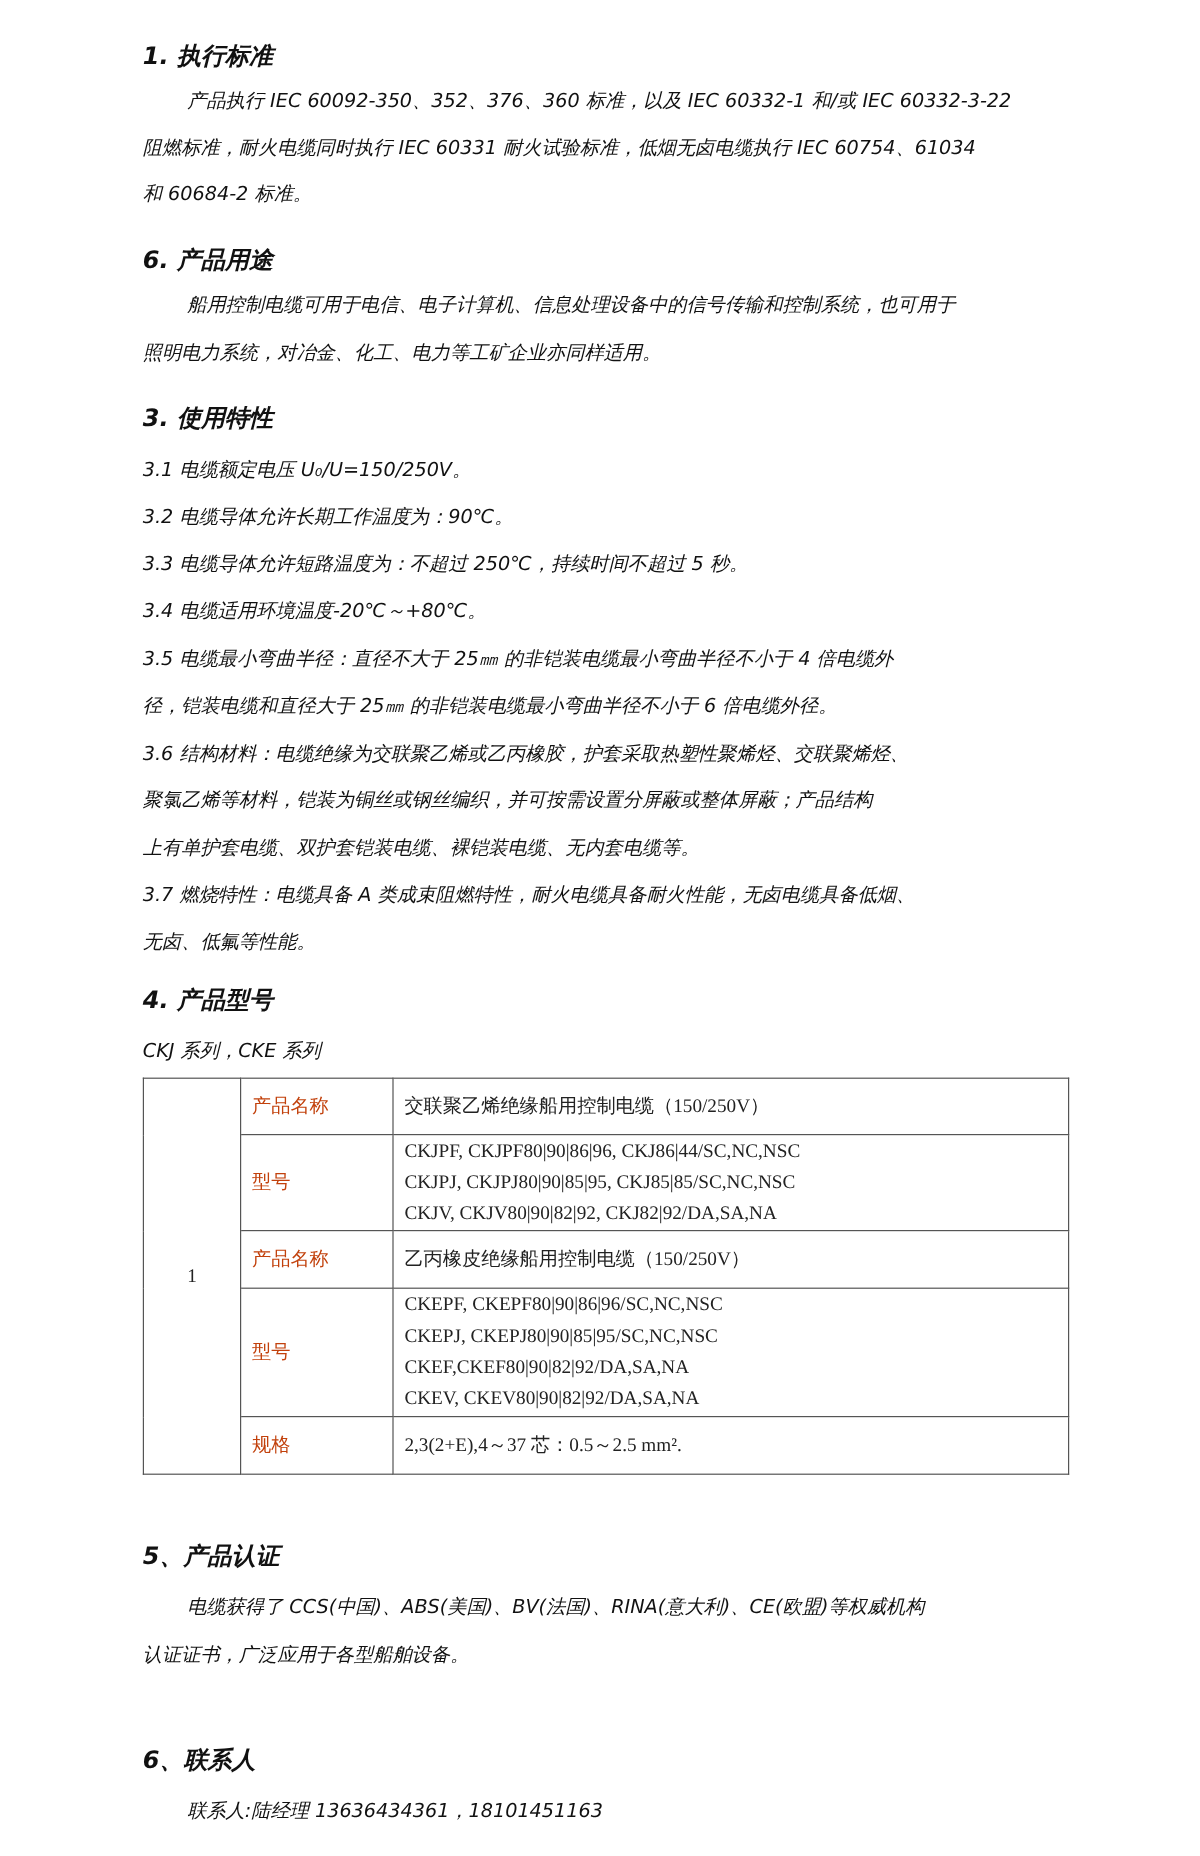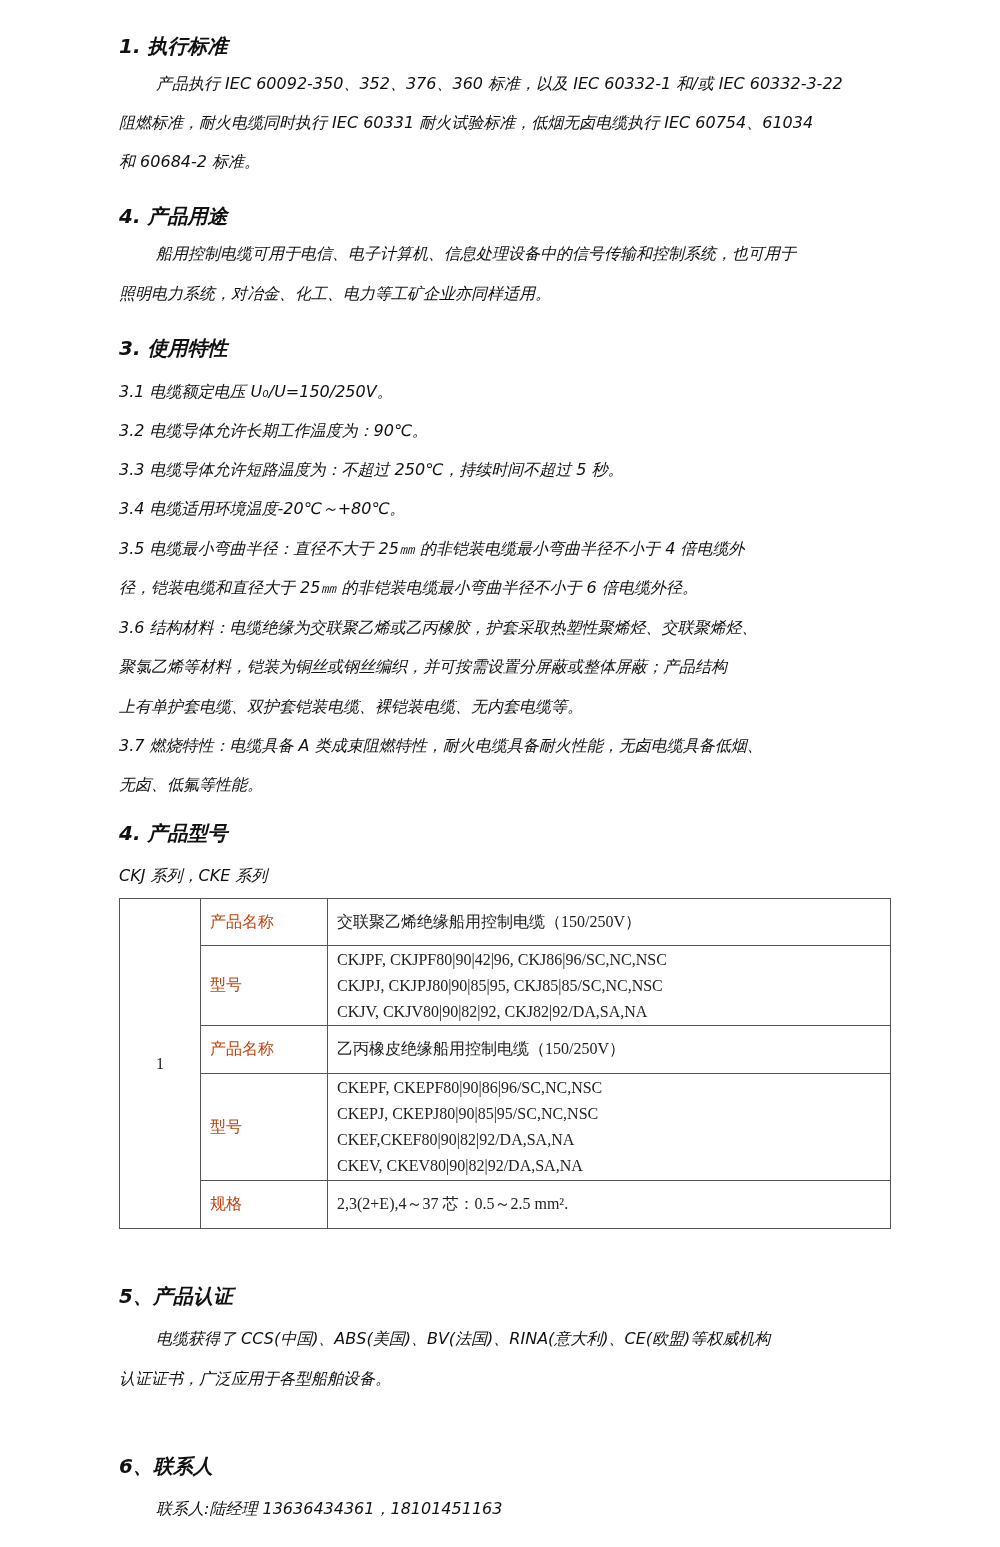--- a/index.html
+++ b/index.html
@@ -15,21 +15,21 @@
   .ln { line-height:26px; }
 </style>
 </head>
 <body>
 
 <div class="abs h" style="top:33px">1. 执行标准</div>
 <div class="abs p ind" style="top:74px">产品执行 IEC 60092-350、352、376、360 标准，以及 IEC 60332-1 和/或 IEC 60332-3-22</div>
 <div class="abs p" style="top:113px">阻燃标准，耐火电缆同时执行 IEC 60331 耐火试验标准，低烟无卤电缆执行 IEC 60754、61034</div>
 <div class="abs p" style="top:152px">和 60684-2 标准。</div>
 
-<div class="abs h" style="top:203px">4. 产品用途</div>
+<div class="abs h" style="top:203px">6. 产品用途</div>
 <div class="abs p ind" style="top:244px">船用控制电缆可用于电信、电子计算机、信息处理设备中的信号传输和控制系统，也可用于</div>
 <div class="abs p" style="top:284px">照明电力系统，对冶金、化工、电力等工矿企业亦同样适用。</div>
 
 <div class="abs h" style="top:335px">3. 使用特性</div>
 <div class="abs p" style="top:382px">3.1 电缆额定电压 U₀/U=150/250V。</div>
 <div class="abs p" style="top:421px">3.2 电缆导体允许长期工作温度为：90℃。</div>
 <div class="abs p" style="top:460px">3.3 电缆导体允许短路温度为：不超过 250℃，持续时间不超过 5 秒。</div>
 <div class="abs p" style="top:499px">3.4 电缆适用环境温度-20℃～+80℃。</div>
 <div class="abs p" style="top:539px">3.5 电缆最小弯曲半径：直径不大于 25㎜ 的非铠装电缆最小弯曲半径不小于 4 倍电缆外</div>
 <div class="abs p" style="top:578px">径，铠装电缆和直径大于 25㎜ 的非铠装电缆最小弯曲半径不小于 6 倍电缆外径。</div>
@@ -45,21 +45,21 @@
 <table class="spec">
   <tbody>
       <tr style="height:47px">
     <td class="num" rowspan="5">1</td>
     <td class="lab">产品名称</td>
     <td>交联聚乙烯绝缘船用控制电缆（150/250V）</td>
   </tr>
   <tr style="height:80px">
     <td class="lab">型号</td>
     <td>
-      <div class="ln">CKJPF, CKJPF80|90|42|96, CKJ86|96/SC,NC,NSC</div>
+      <div class="ln">CKJPF, CKJPF80|90|86|96, CKJ86|44/SC,NC,NSC</div>
       <div class="ln">CKJPJ, CKJPJ80|90|85|95, CKJ85|85/SC,NC,NSC</div>
       <div class="ln">CKJV, CKJV80|90|82|92, CKJ82|92/DA,SA,NA</div>
     </td>
   </tr>
   <tr style="height:48px">
     <td class="lab">产品名称</td>
     <td>乙丙橡皮绝缘船用控制电缆（150/250V）</td>
   </tr>
   <tr style="height:107px">
     <td class="lab">型号</td>

